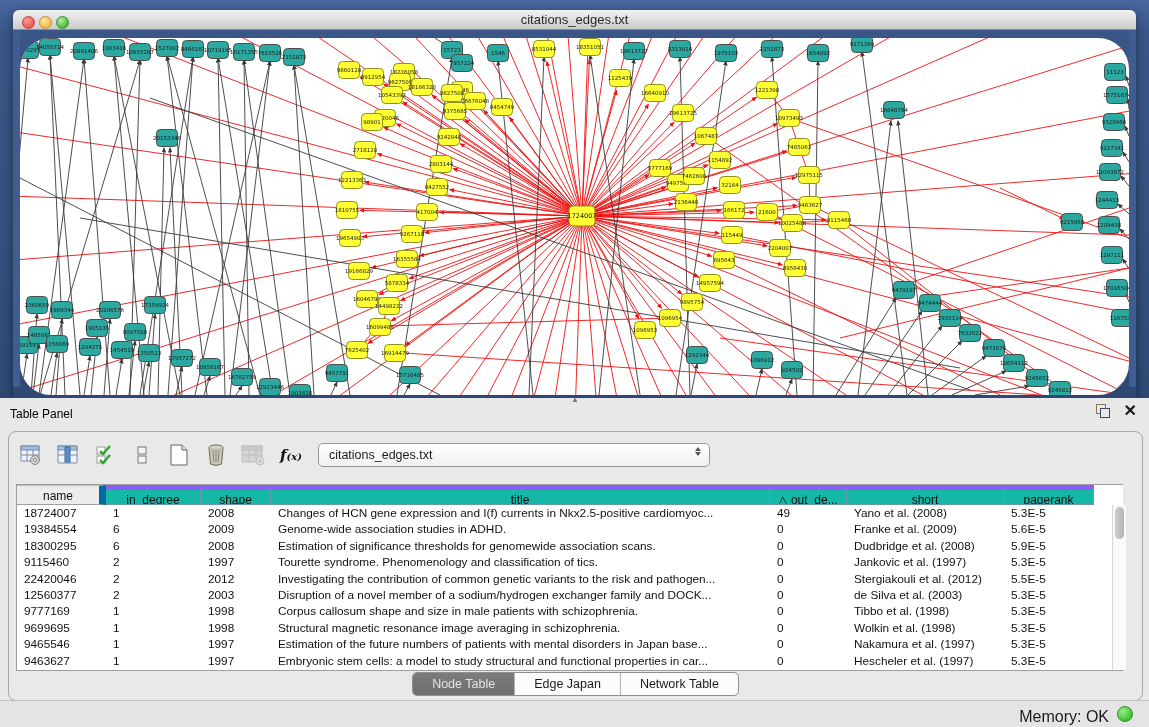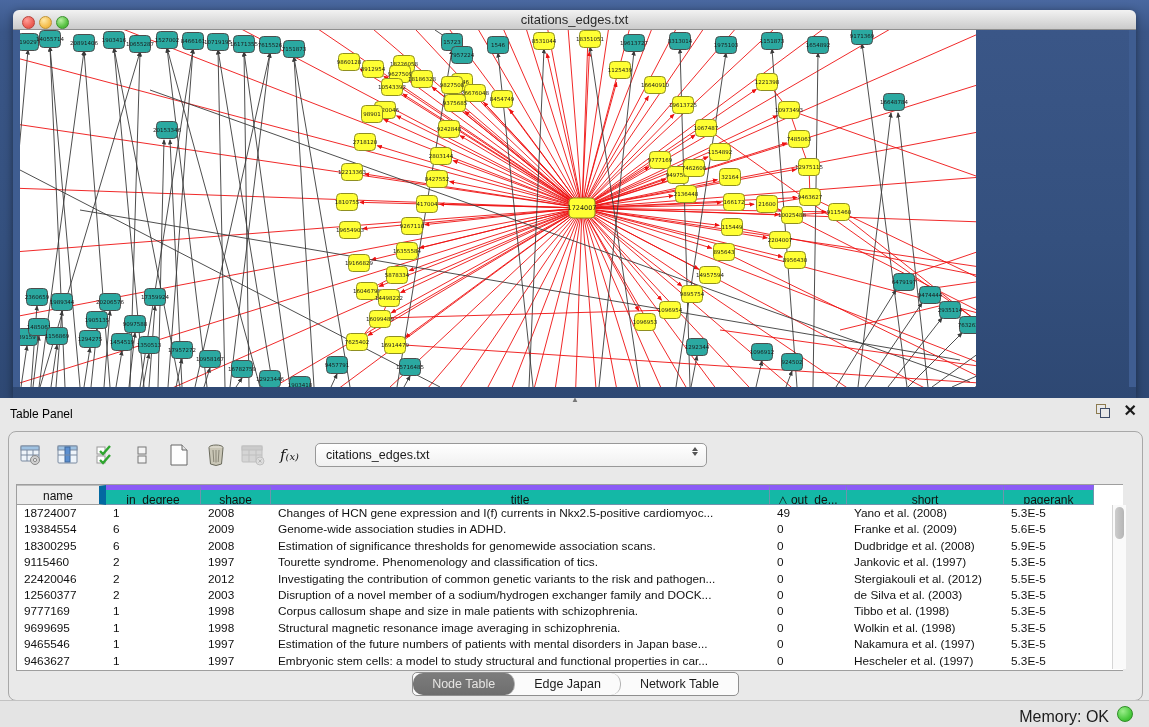--- a/index.html
+++ b/index.html
@@ -15,39 +15,39 @@
     background:linear-gradient(#f2f2f2,#cbcbcb);border-bottom:1px solid #8f8f8f;
     border-radius:6px 6px 0 0;}
   .titlebar .title{position:absolute;left:0;right:0;top:2px;text-align:center;
     font-size:13px;color:#2a2a2a;}
   .tl{position:absolute;top:6px;width:11px;height:11px;border-radius:50%;}
   .tl.red{left:9px;background:radial-gradient(circle at 35% 30%,#ff9d97,#ee6156 60%,#d84a40);border:1px solid #b9423a;}
   .tl.yel{left:26px;background:radial-gradient(circle at 35% 30%,#ffe9a8,#f5bf4f 60%,#e0a437);border:1px solid #c09334;}
   .tl.grn{left:43px;background:radial-gradient(circle at 35% 30%,#b7f0a0,#59c244 60%,#3da32c);border:1px solid #3a8f2e;}
   .canvas-wrap{position:absolute;left:0;top:20px;width:1123px;height:357px;
     background:linear-gradient(90deg,#3f5d91 0 7px,transparent 7px calc(100% - 7px),#3f5d91 calc(100% - 7px));}
-  .canvas-inner{position:absolute;left:7px;top:0;width:956px;height:357px;background:#fff;overflow:hidden;}
+  .canvas-inner{position:absolute;left:7px;top:8px;width:1109px;height:357px;background:#fff;overflow:hidden;border-radius:31px;}
   svg text{font-family:"DejaVu Sans","Liberation Sans",sans-serif;}
   .grip line{stroke:#9a9a9a;stroke-width:1;}
 
   
   .panel{position:absolute;left:0;top:398px;width:1149px;height:302px;background:#e8e8e8;}
   .panel-hdr{position:absolute;left:0;top:0;width:100%;height:30px;}
   .panel-title{position:absolute;left:10px;top:9px;font-size:12px;color:#000000;}
   .panel-hdr-icons{position:absolute;right:12px;top:6px;display:flex;gap:14px;align-items:center;}
   .float-ic{width:14px;height:14px;position:relative;}
   .float-ic .sq1{position:absolute;left:0;top:0;width:8px;height:8px;border:1.5px solid #8c7a4e;}
   .float-ic .sq2{position:absolute;right:0;bottom:0;width:8px;height:8px;border:1.5px solid #3c4a66;background:#e8e8e8;}
   .close-ic{font-size:16px;font-weight:bold;color:#1a1a1a;line-height:14px;}
   .inner-box{position:absolute;left:8px;top:33px;width:1133px;height:268px;
     background:#e9e9e9;border:1px solid #a8a8a8;border-radius:8px;}
   .toolbar{position:absolute;left:0;top:0;width:100%;height:46px;display:flex;align-items:center;}
   .tbtn{width:30px;height:30px;margin-left:7px;display:flex;align-items:center;justify-content:center;}
   .tbtn.first{margin-left:7px;}
-  .fx{font-family:"DejaVu Serif","Liberation Serif",serif;font-style:italic;font-size:15px;color:#111;margin-left:12px;}
+  .fx{font-family:"DejaVu Serif","Liberation Serif",serif;font-style:italic;font-size:15px;color:#111;margin-left:12px;font-weight:bold;}
   .fx small{font-size:10px;}
   .netselect{margin-left:16px;width:390px;height:22px;background:linear-gradient(#ffffff,#f0f0f0);
     border:1px solid #989898;border-radius:5px;position:relative;display:flex;align-items:center;}
   .netselect .val{font-size:12.5px;color:#1a1a1a;margin-left:10px;}
   .spin{position:absolute;right:8px;top:3px;display:flex;flex-direction:column;gap:1px;}
   .spin i{width:0;height:0;border-left:3.5px solid transparent;border-right:3.5px solid transparent;}
   .spin .up{border-bottom:4px solid #555;}
   .spin .dn{border-top:4px solid #555;}
 
   
@@ -59,21 +59,21 @@
   .th.plain{background:#ececec;border-top:1px solid #bdbdbd;border-right:7px solid #0369a1;border-bottom:1px solid #9e9e9e;}
   .th.fill{background:#fff;border:none;border-bottom:1px solid #fff;}
   .trow{display:grid;grid-template-columns:89px 95px 70px 499px 77px 157px 90px 1fr;height:16.4px;}
   .td{font-size:11.8px;color:#111;line-height:16.4px;padding-left:7px;white-space:nowrap;overflow:hidden;}
   .sbar{position:absolute;right:16px;top:73px;width:13px;height:164px;background:#fafafa;border-left:1px solid #d5d5d5;}
   .sthumb{position:absolute;left:2px;top:2px;width:9px;height:32px;background:linear-gradient(90deg,#cdcdcd,#b5b5b5);border-radius:5px;}
 
   
   .tabs{position:absolute;left:0;right:0;top:240px;display:flex;justify-content:center;}
   .seg{display:flex;height:22px;border:1px solid #8f8f8f;border-radius:5px;overflow:hidden;background:#fbfbfb;}
-  .seg .tab{font-size:12.5px;line-height:22px;padding:0 19px;color:#1c1c1c;border-right:1px solid #b3b3b3;border-radius:10px;}
+  .seg .tab{font-size:12.5px;line-height:22px;padding:0 19px;color:#1c1c1c;border-right:1px solid #b3b3b3;}
   .seg .tab:last-child{border-right:none;}
   .seg .tab.active{background:linear-gradient(#7c7c7c,#6e6e6e);color:#e6e5e3;}
 
   
   .statusbar{position:absolute;left:0;top:700px;width:1149px;height:27px;background:#e4e4e4;border-top:1px solid #c2c2c2;}
   .mem{position:absolute;right:40px;top:7px;font-size:16px;color:#1c1c1c;}
   .memdot{position:absolute;right:16px;top:5px;width:14px;height:14px;border-radius:50%;
     background:radial-gradient(circle at 35% 30%,#9bee8b,#46c73a 65%,#2ea824);border:1px solid #2f8f26;}
   .splitter-handle{position:absolute;left:571px;top:-1px;width:9px;height:5px;color:#777;font-size:8px;line-height:5px;}
 </style>

